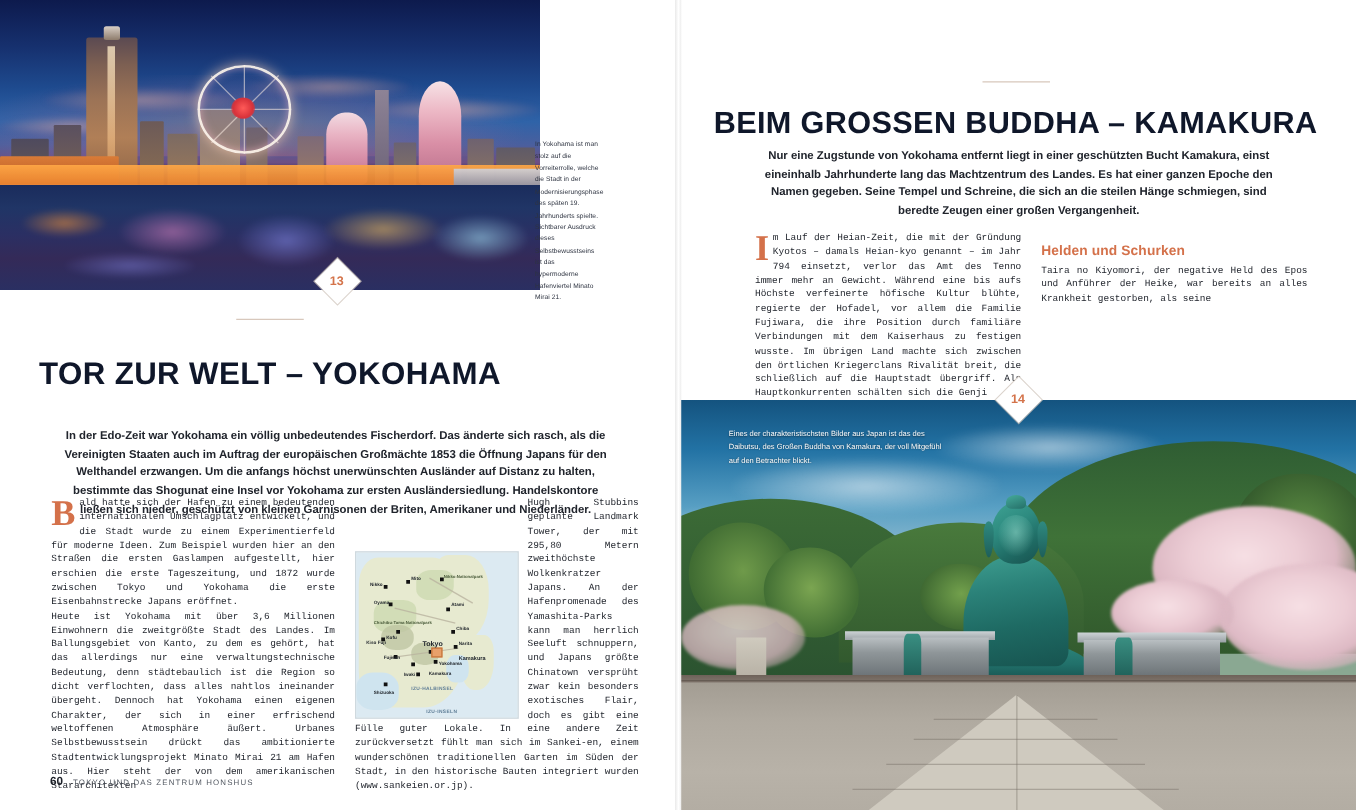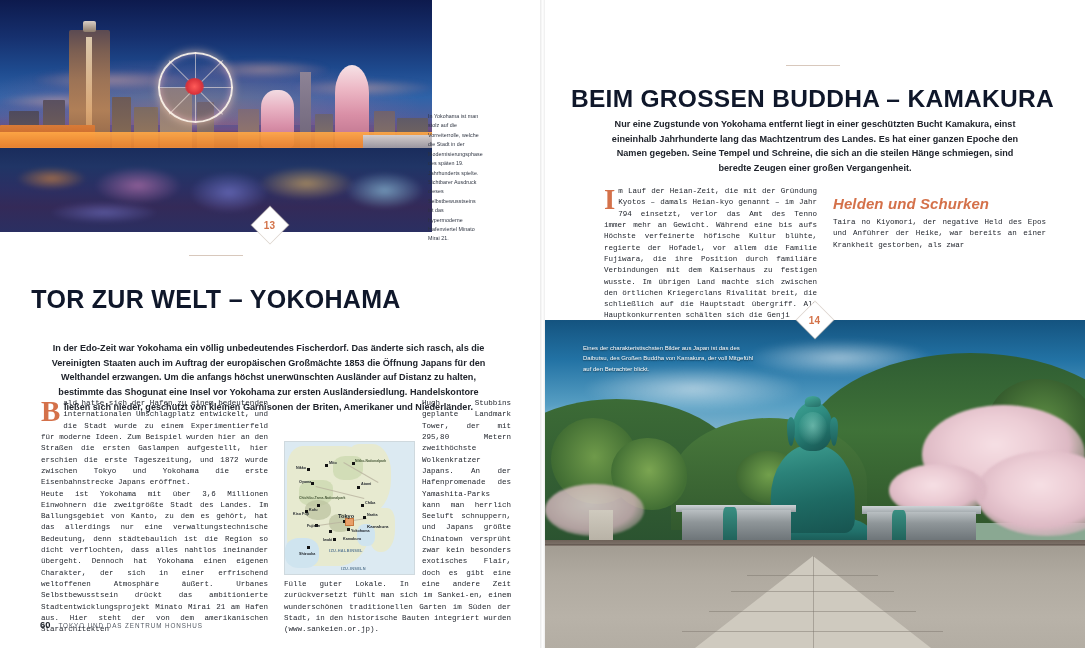--- a/index.html
+++ b/index.html
@@ -175,24 +175,23 @@
     display: flex; align-items: baseline; gap: 8px;
   }
   .folio-num { font-size: 9.4px; font-weight: 700; color: #1d2129; }
   .folio-txt {
     font-size: 6.3px; letter-spacing: .92px; color: #545a63;
     text-transform: uppercase; font-weight: 500;
   }
 
   
   .subhead {
-    font-size: 15px; font-weight: 700; color: #d4714a;
+    font-size: 11px; font-weight: 700; color: #d4714a;
     margin: 9px 0 5px; font-family: "Liberation Sans", sans-serif;
     letter-spacing: .1px;
-    font-style: italic;
   }
 
   
   .buddha-photo {
     position: absolute; left: 0; top: 320px; width: 545px; height: 328px;
     overflow: hidden;
     background: linear-gradient(180deg,#1d5f93 0%, #2d79ab 14%, #4f9cc4 30%, #86b7c8 44%, #9dbcbd 52%, #8aa892 60%);
   }
   .bd-sky {
     position: absolute; left: 0; top: 0; width: 100%; height: 40%;
@@ -447,21 +446,21 @@
     <div class="title-main" style="position:absolute;left:0;top:85px;width:545px;font-size:24.5px;">BEIM GROSSEN BUDDHA – KAMAKURA</div>
 
     <div class="lead" style="position:absolute;left:60px;top:117px;width:430px;">Nur eine Zugstunde von Yokohama entfernt liegt in einer geschützten Bucht Kamakura, einst eineinhalb Jahrhunderte lang das Machtzentrum des Landes. Es hat einer ganzen Epoche den Namen gegeben. Seine Tempel und Schreine, die sich an die steilen Hänge schmiegen, sind beredte Zeugen einer großen Vergangenheit.</div>
 
     <div class="cols2" style="position:absolute;left:64px;top:186px;width:452px;">
       <div class="col" style="width:213px;">
         <p class="body dropcap">Im Lauf der Heian-Zeit, die mit der Gründung Kyotos – damals Heian-kyo genannt – im Jahr 794 einsetzt, verlor das Amt des Tenno immer mehr an Gewicht. Während eine bis aufs Höchste verfeinerte höfische Kultur blühte, regierte der Hofadel, vor allem die Familie Fujiwara, die ihre Position durch familiäre Verbindungen mit dem Kaiserhaus zu festigen wusste. Im übrigen Land machte sich zwischen den örtlichen Kriegerclans Rivalität breit, die schließlich auf die Hauptstadt übergriff. Als Hauptkonkurrenten schälten sich die Genji</p>
       </div>
       <div class="col" style="width:213px;">
         <div class="subhead">Helden und Schurken</div>
-        <p class="body">Taira no Kiyomori, der negative Held des Epos und Anführer der Heike, war bereits an einer Krankheit gestorben, als zwar</p>
+        <p class="body">Taira no Kiyomori, der negative Held des Epos und Anführer der Heike, war bereits an alles Krankheit gestorben, als seine</p>
       </div>
     </div>
 
     <div class="buddha-photo">
       <div class="bd-sky"></div>
       <div class="bd-cloud" style="left:8%;top:14%;width:40%;height:14%;"></div>
       <div class="bd-cloud" style="left:38%;top:6%;width:34%;height:11%;"></div>
       <div class="bd-cloud" style="left:-4%;top:26%;width:32%;height:10%;"></div>
 
       <div class="bd-hill" style="left:48%;top:10%;width:62%;height:52%;"></div>

